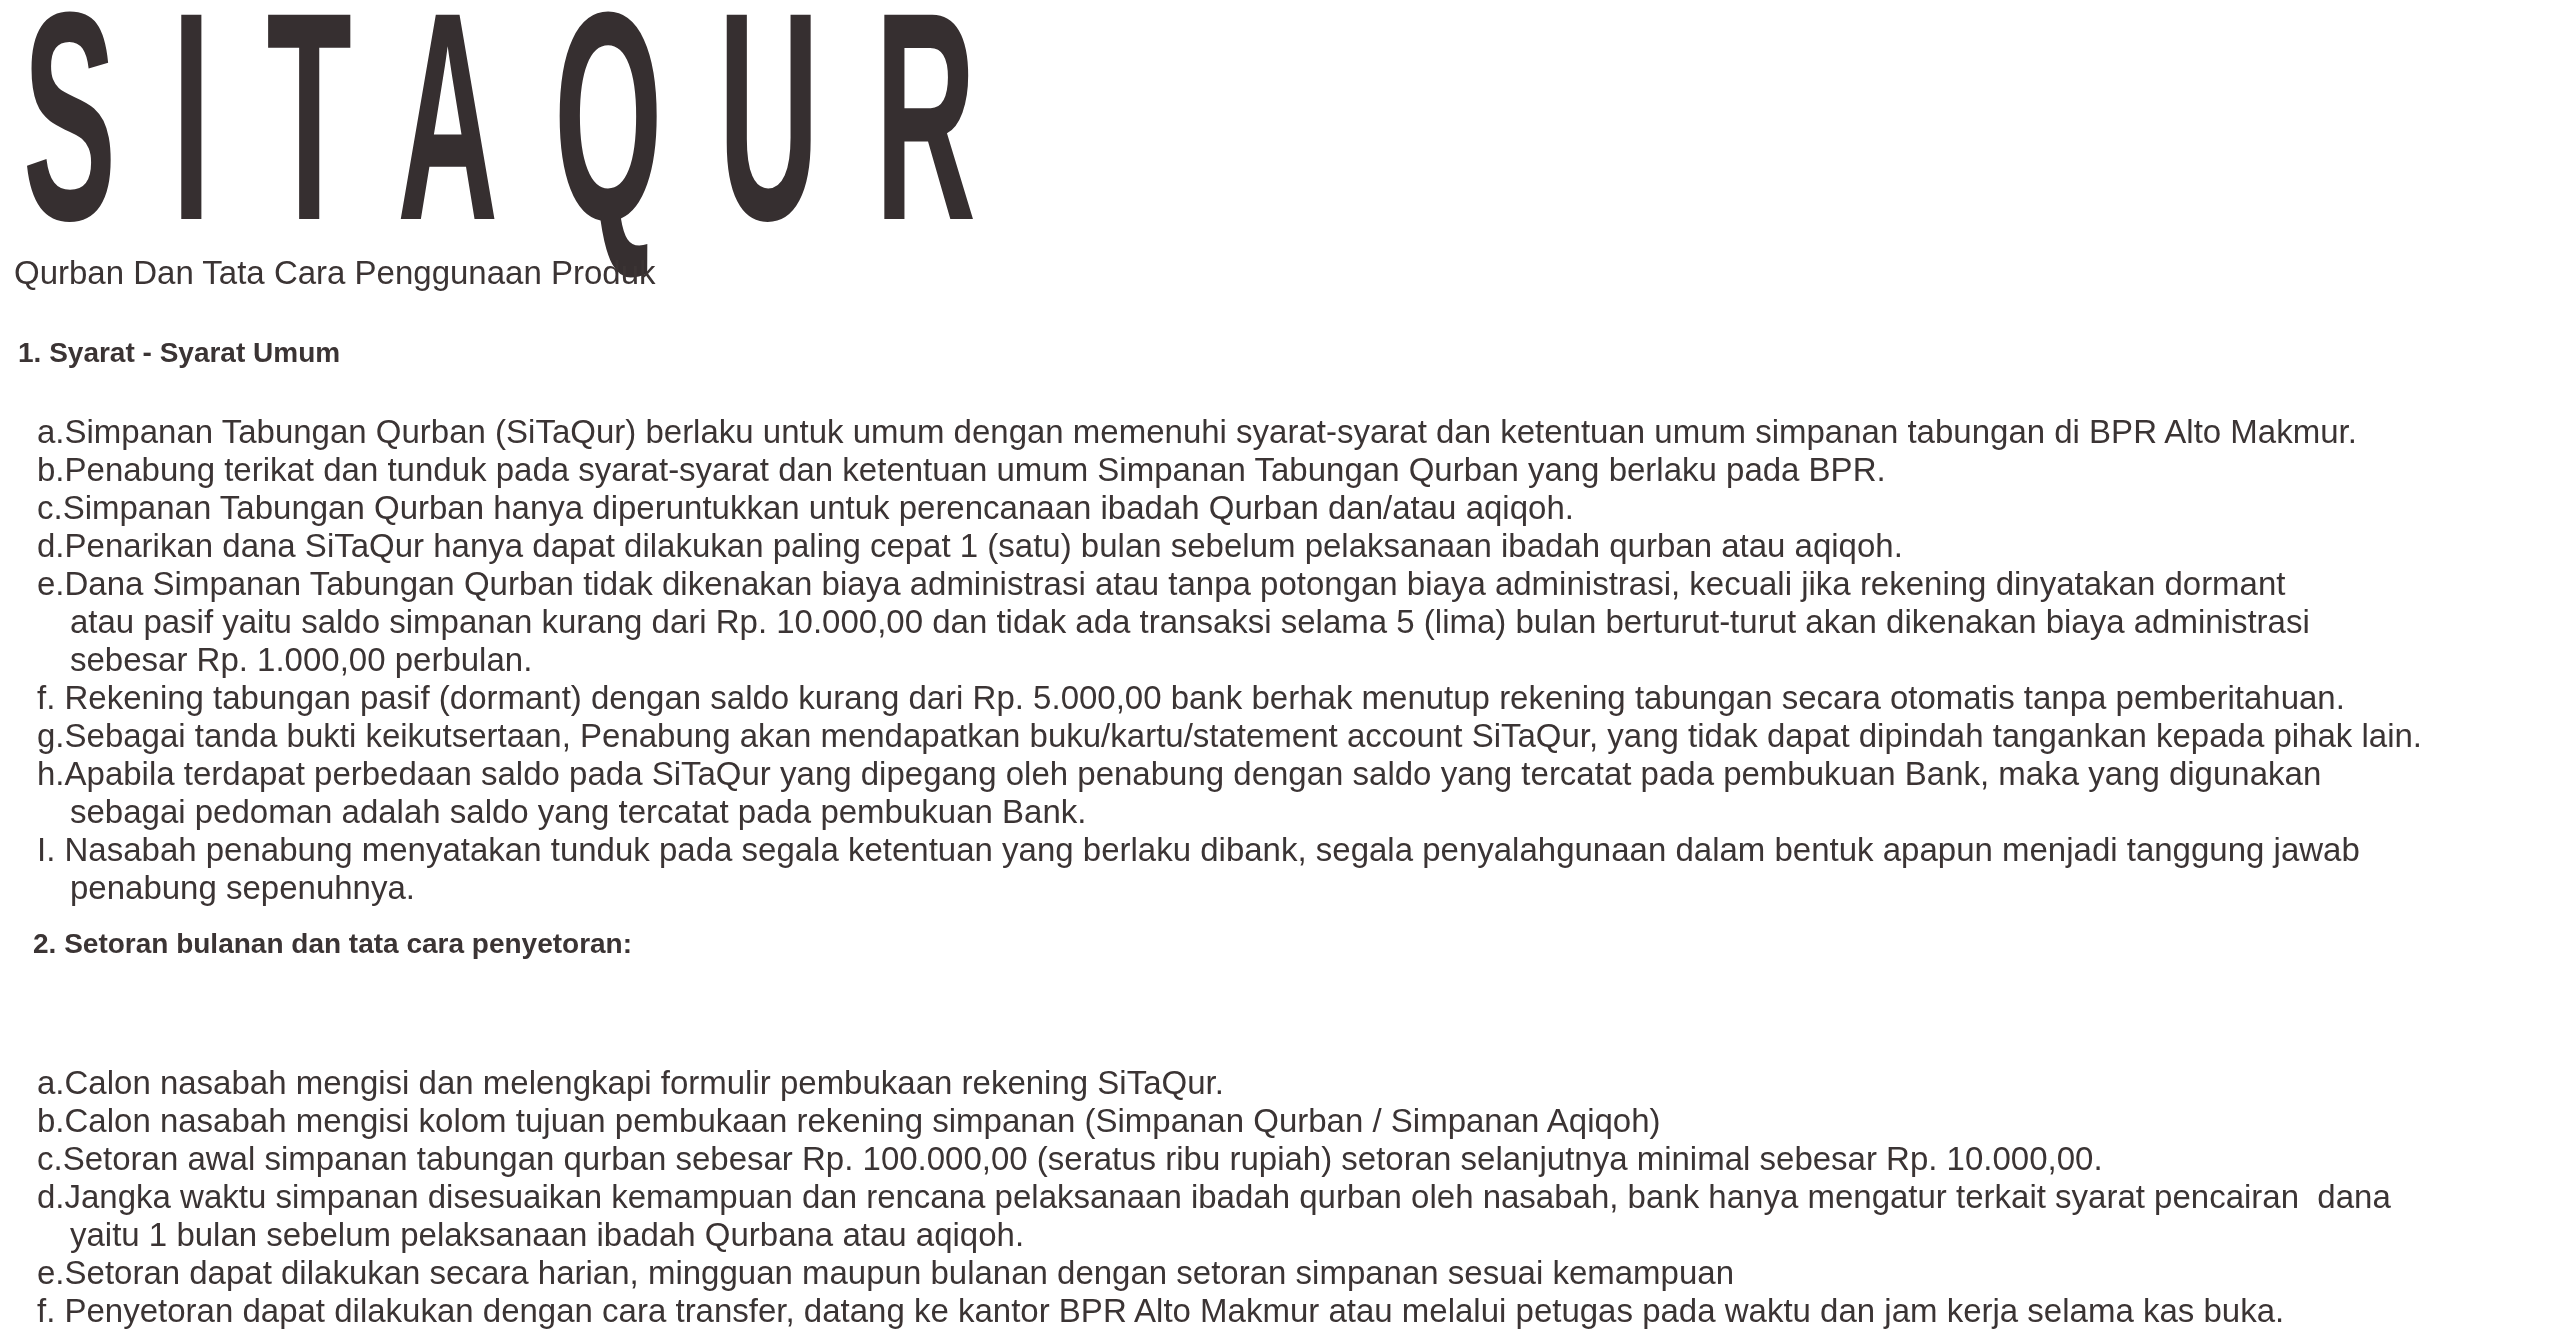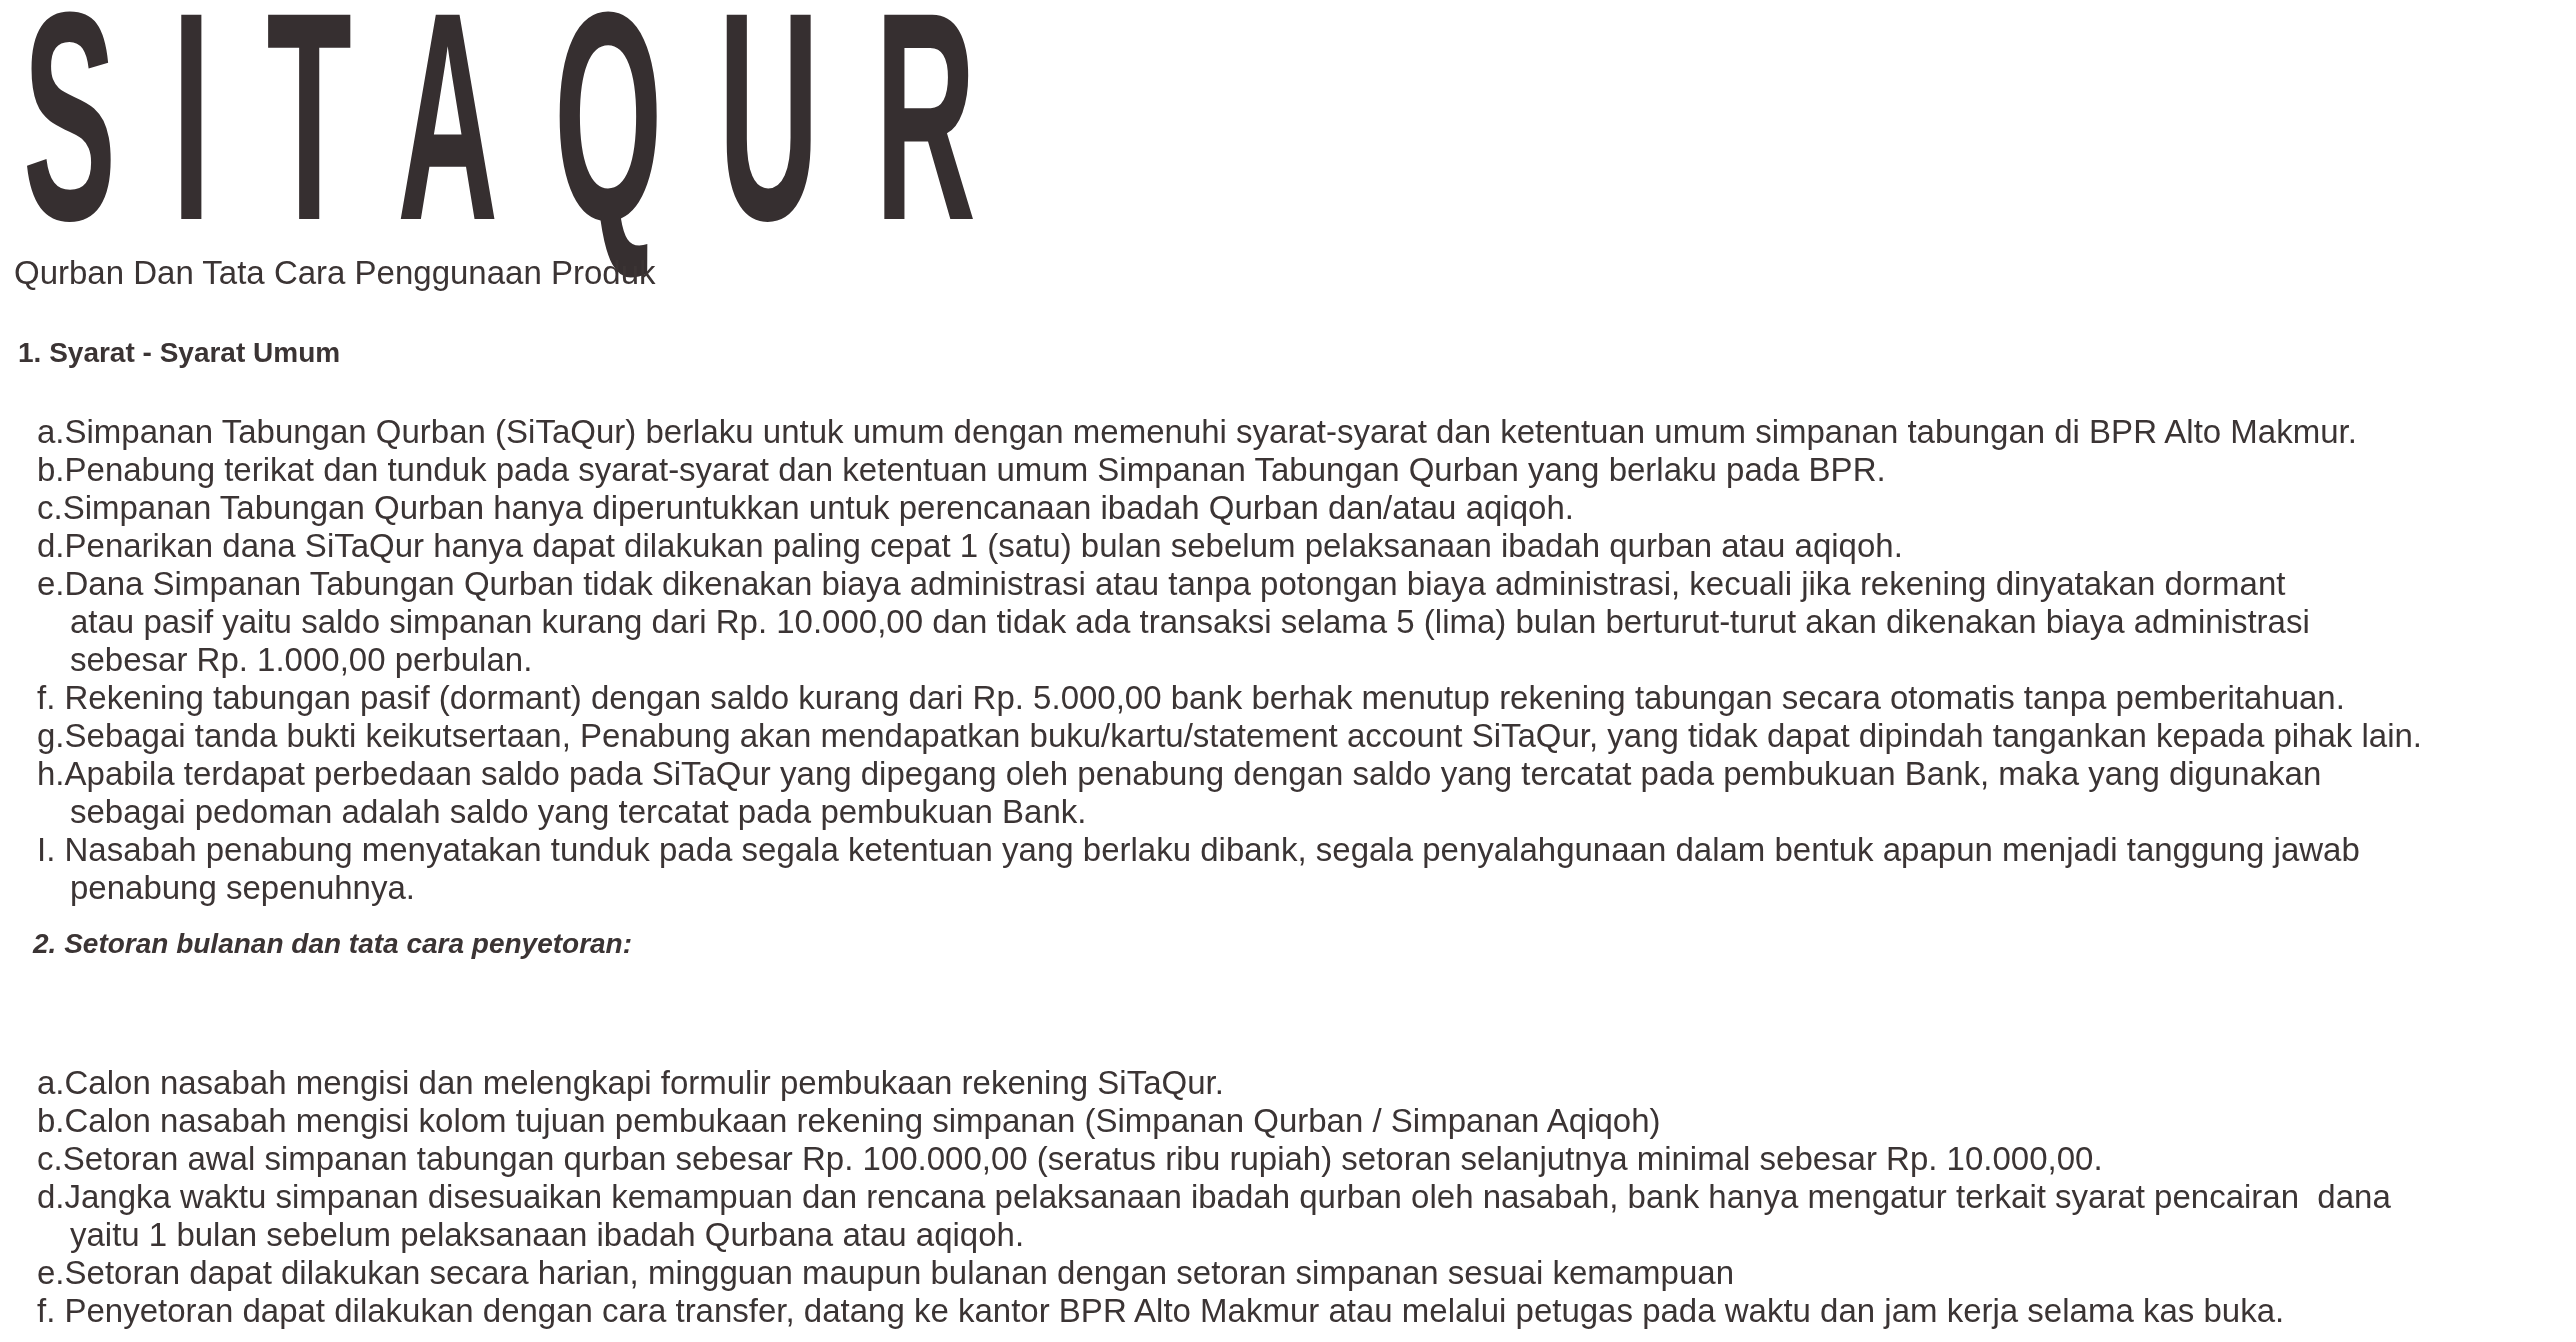--- a/index.html
+++ b/index.html
@@ -39,21 +39,21 @@
     white-space: pre;
   }
   .heading {
     position: absolute;
     font-size: 28px;
     line-height: 38px;
     font-weight: bold;
     white-space: pre;
   }
   .heading.s1 { left: 18px; top: 334px; }
-  .heading.s2 { left: 33px; top: 925px; font-style: italic; }
+  .heading.s2 { left: 33px; top: 925px; }
   .list {
     position: absolute;
     left: 37px;
     font-size: 33px;
     line-height: 38px;
     white-space: pre;
   }
   .list.s1 { top: 413px; }
   .list.s2 { top: 1064px; }
   .line { height: 38px; }

